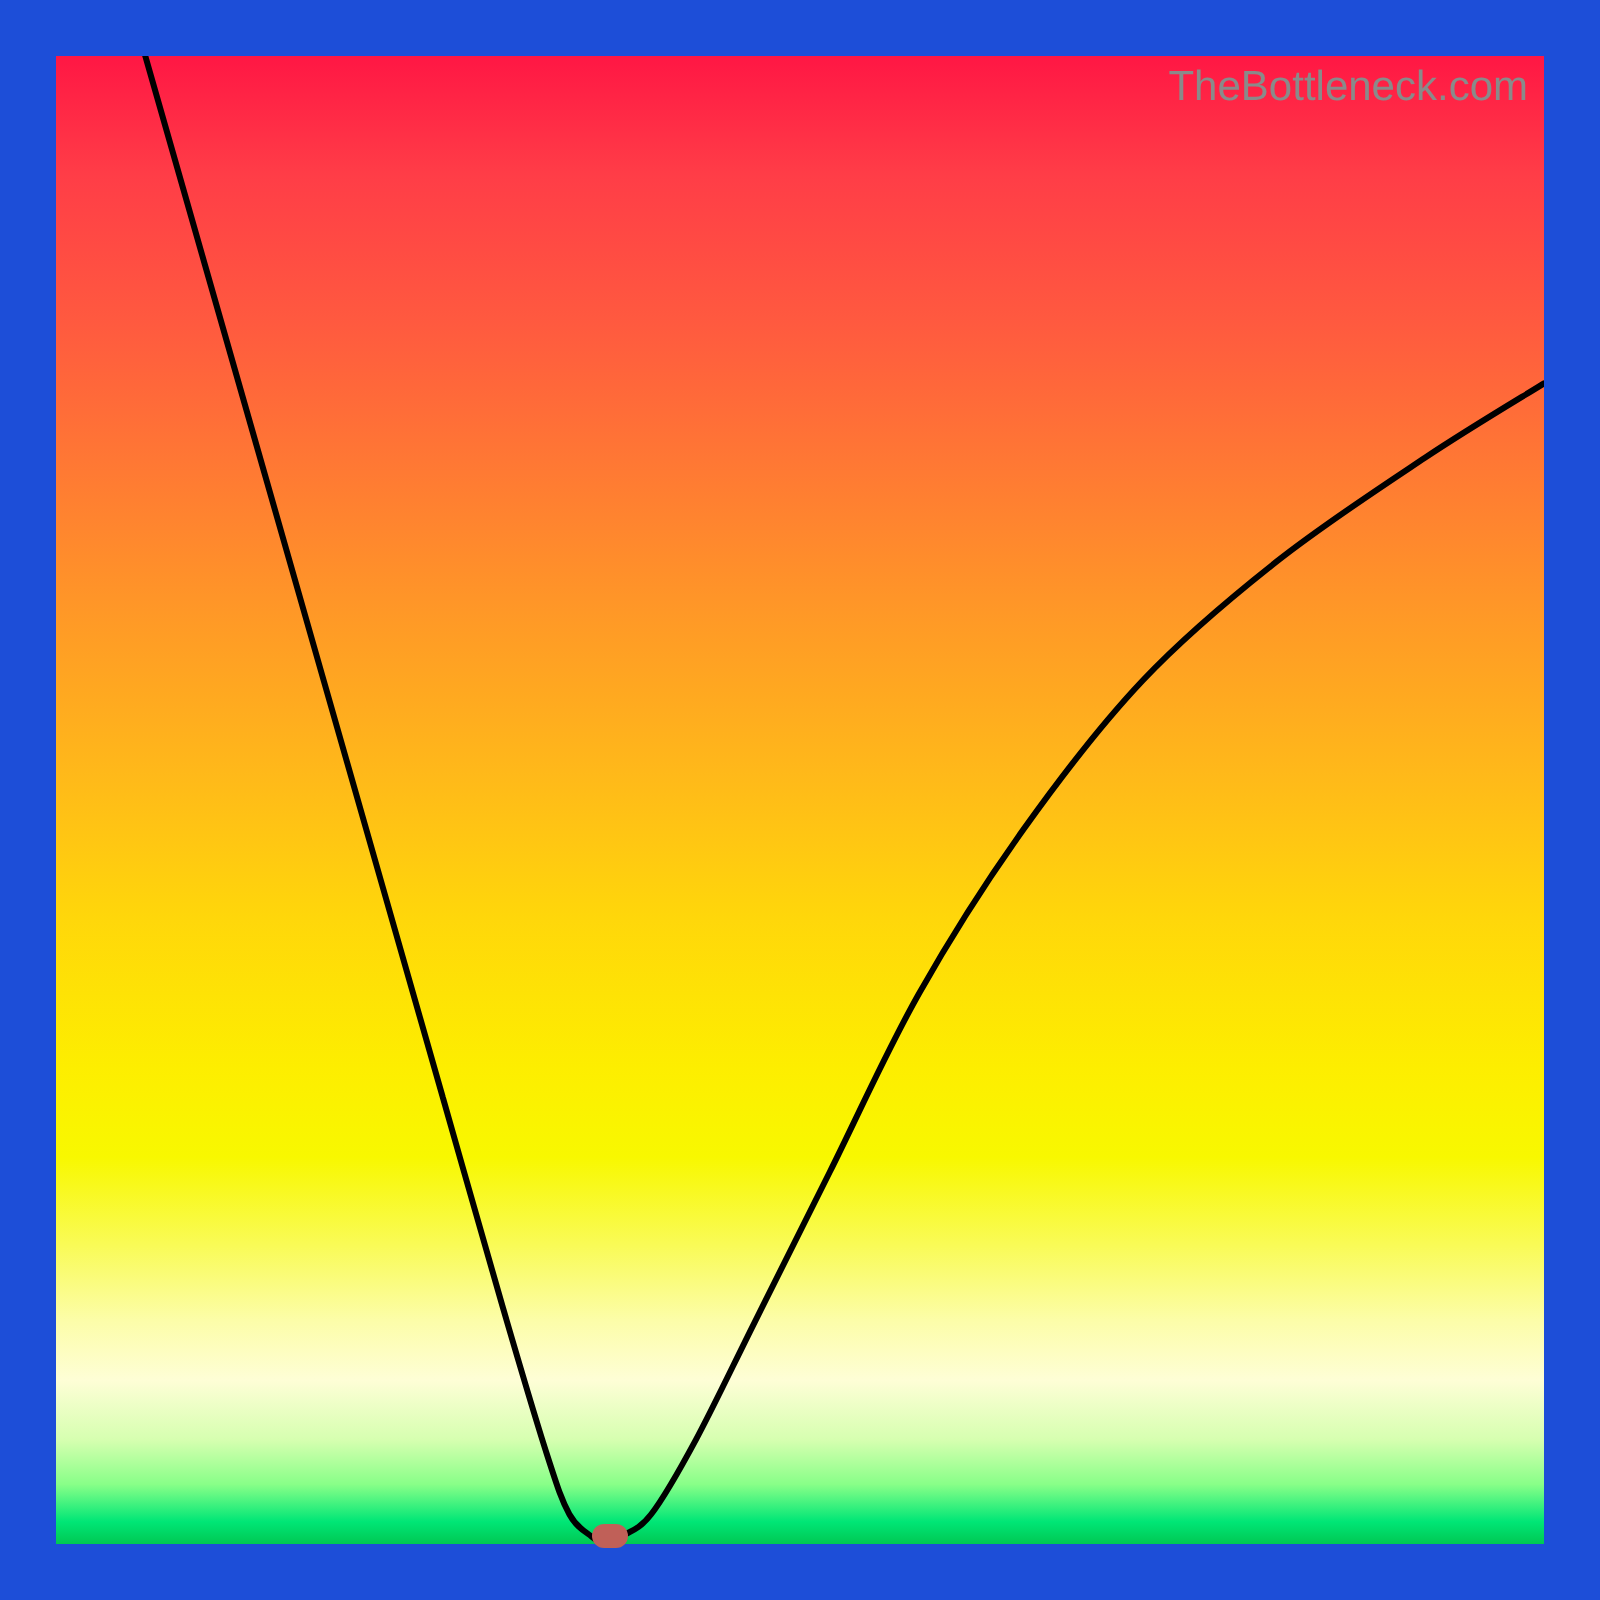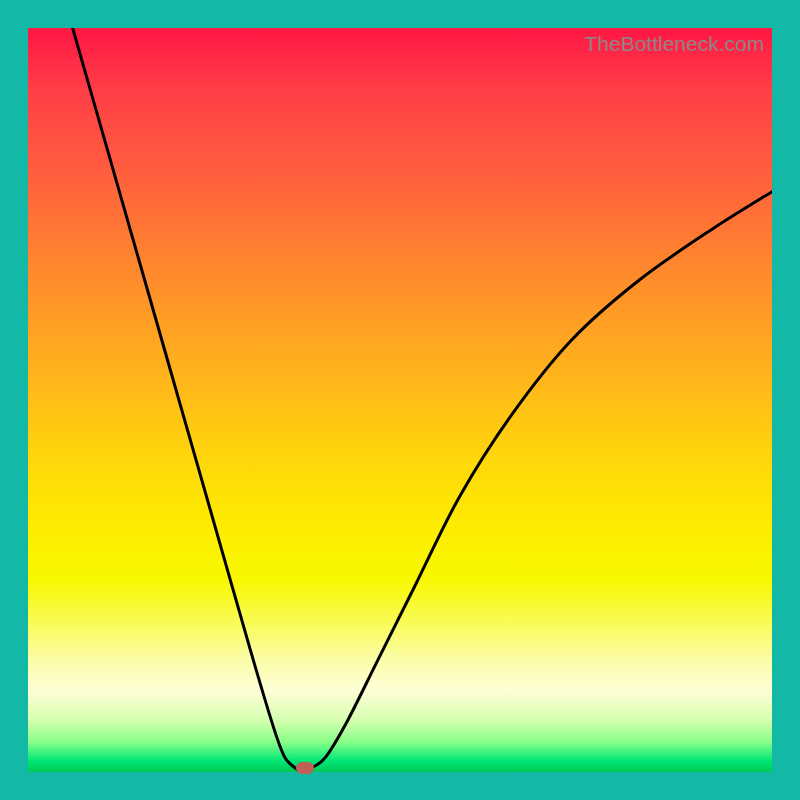--- a/index.html
+++ b/index.html
@@ -1,17 +1,17 @@
 <!DOCTYPE html>
 <html><head>
 <meta charset="utf-8">
 <style>
   * { margin: 0; padding: 0; box-sizing: border-box; }
   body { width: 800px; height: 800px; overflow: hidden; font-family: Arial, sans-serif; }
-  .container { position: relative; width: 800px; height: 800px; background: #14b8a6; }
+  .container { position: relative; width: 800px; height: 800px; background: #1d4ed8; }
   .plot-area {
     position: absolute;
     left: 28px;
     top: 28px;
     width: 744px;
     height: 744px;
     background: linear-gradient(to bottom,
       #ff1744 0%,
       #ff3d47 8%,
       #ff5a3f 18%,

